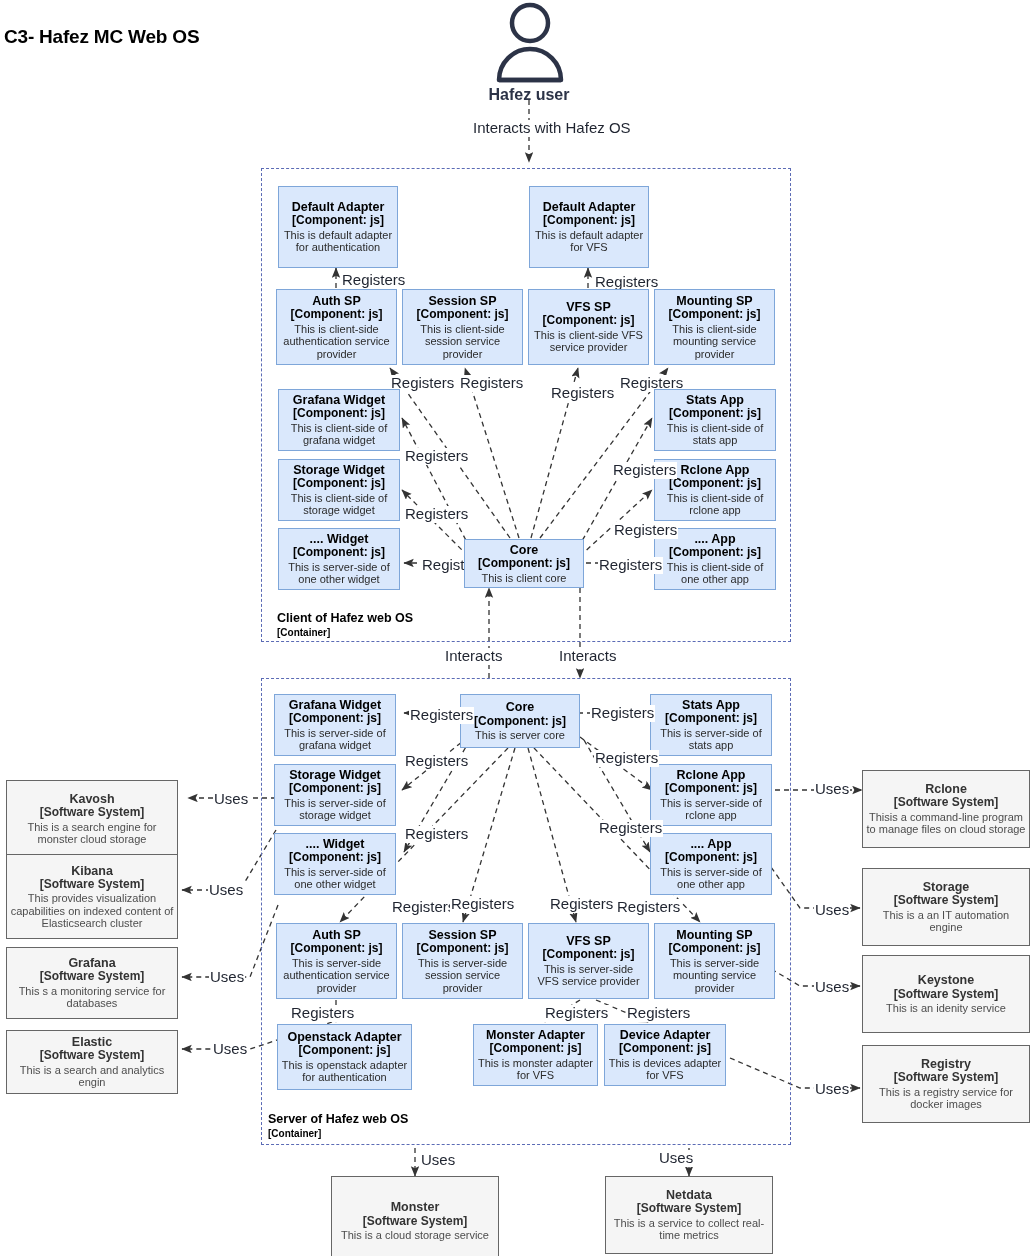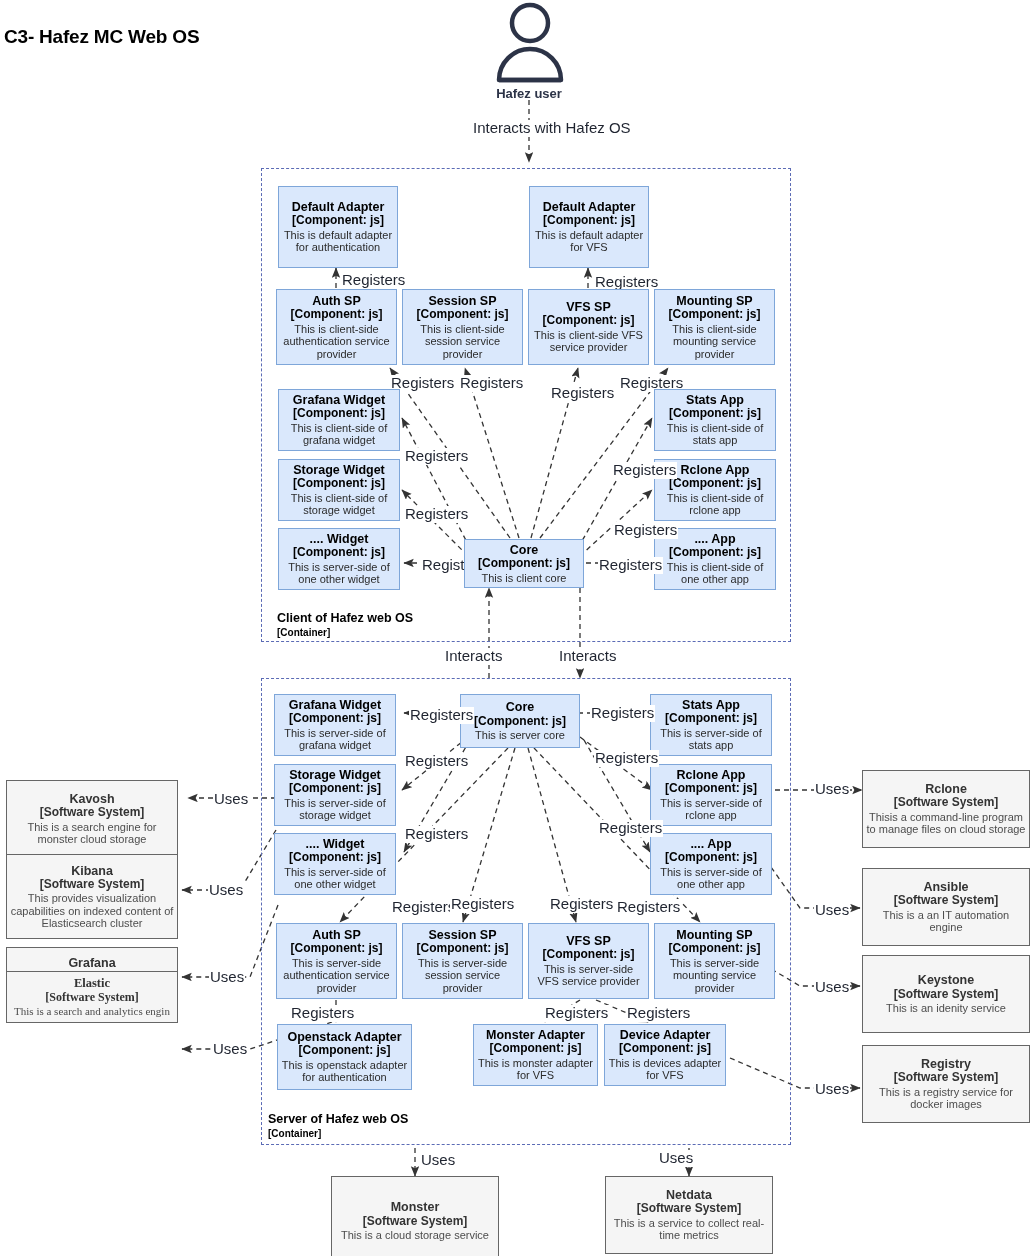--- a/index.html
+++ b/index.html
@@ -93,21 +93,21 @@
   }
   .node.system .n-title { color: #333333; }
   .node.system .n-type { color: #333333; }
   .node.system .n-desc { color: #4d4d4d; }
   
   .person {
     position: absolute;
   }
   .person-label {
     position: absolute;
-    font-size: 13px;
+    font-size: 16px;
     font-weight: bold;
     color: #2c3347;
     text-align: center;
     width: 160px;
   }
   
   .edge-label {
     position: absolute;
     font-size: 15px;
     color: #1f2430;
@@ -391,37 +391,37 @@
   <div class="node system" style="left:6px; top:854px; width:172px; height:85px;">
     <div class="n-title">Kibana</div>
     <div class="n-type">[Software System]</div>
     <div class="n-desc">This provides visualization capabilities on indexed content of Elasticsearch cluster</div>
   </div>
   <div class="node system" style="left:6px; top:947px; width:172px; height:72px;">
     <div class="n-title">Grafana</div>
     <div class="n-type">[Software System]</div>
     <div class="n-desc">This s a monitoring service for databases</div>
   </div>
-  <div class="node system" style="left:6px; top:971px; width:172px; height:52px;font-family:Liberation Serif, serif;">
+  <div class="node system" style="left:6px; top:1030px; width:172px; height:64px;">
     <div class="n-title">Elastic</div>
     <div class="n-type">[Software System]</div>
     <div class="n-desc">This is a search and analytics engin</div>
   </div>
   <div class="edge-label" style="left:213px; top:791px;">Uses</div>
   <div class="edge-label" style="left:208px; top:882px;">Uses</div>
   <div class="edge-label" style="left:209px; top:969px;">Uses</div>
   <div class="edge-label" style="left:212px; top:1041px;">Uses</div>
 
   <div class="node system" style="left:862px; top:770px; width:168px; height:78px;">
     <div class="n-title">Rclone</div>
     <div class="n-type">[Software System]</div>
     <div class="n-desc">Thisis a command-line program to manage files on cloud storage</div>
   </div>
   <div class="node system" style="left:862px; top:868px; width:168px; height:78px;">
-    <div class="n-title">Ansible</div>
+    <div class="n-title">Storage</div>
     <div class="n-type">[Software System]</div>
     <div class="n-desc">This is a an IT automation engine</div>
   </div>
   <div class="node system" style="left:862px; top:955px; width:168px; height:78px;">
     <div class="n-title">Keystone</div>
     <div class="n-type">[Software System]</div>
     <div class="n-desc">This is an idenity service</div>
   </div>
   <div class="node system" style="left:862px; top:1045px; width:168px; height:78px;">
     <div class="n-title">Registry</div>

